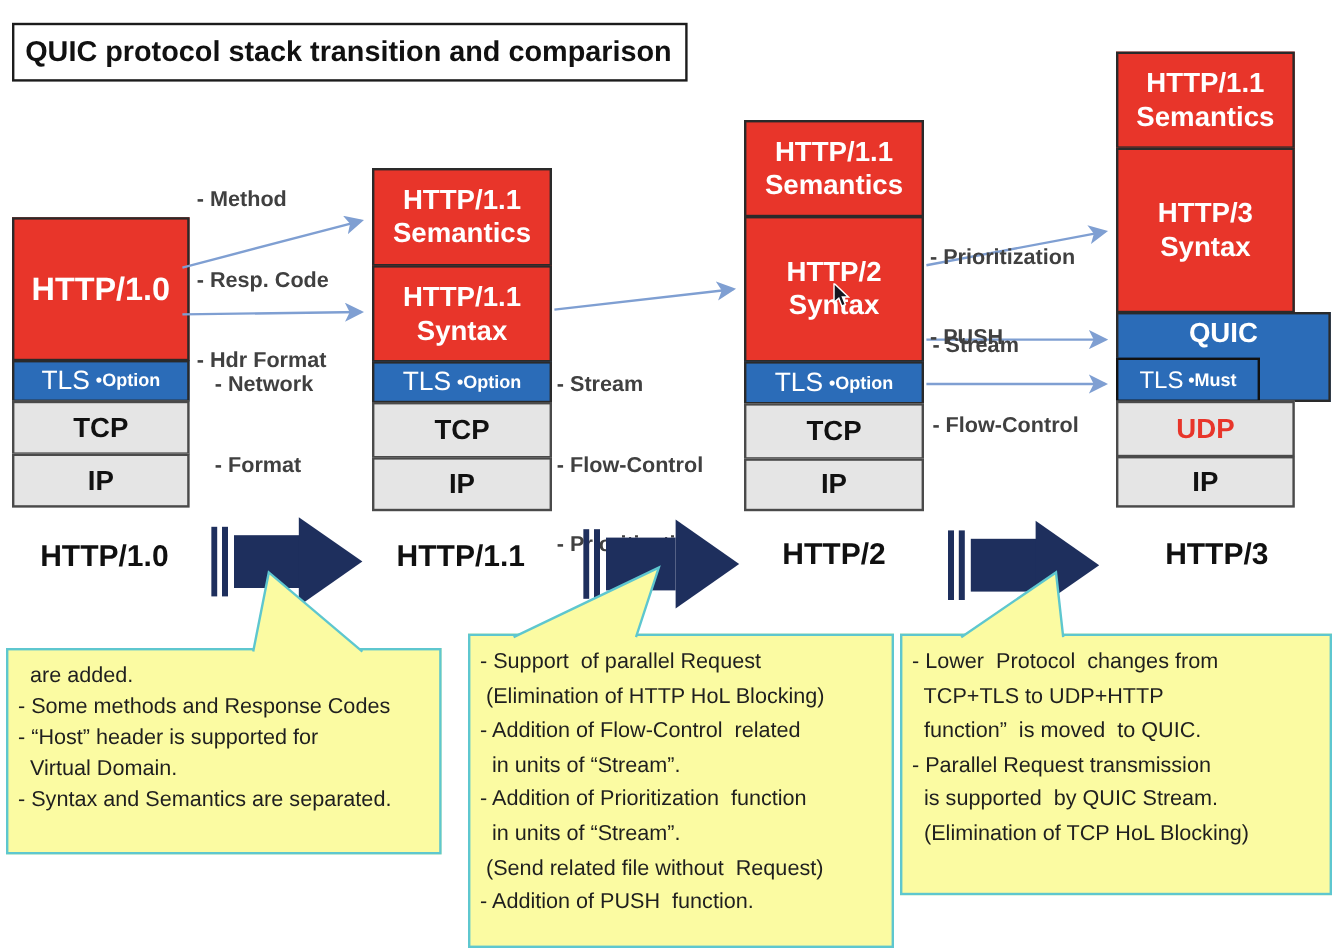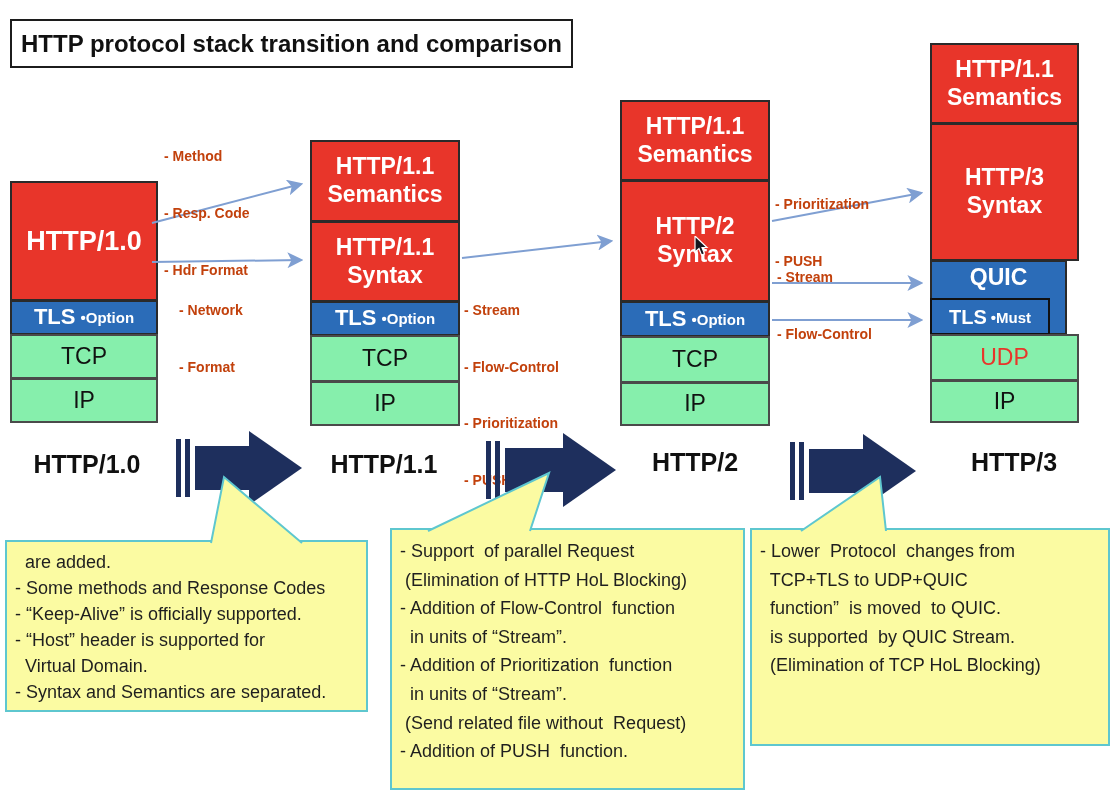--- a/index.html
+++ b/index.html
@@ -8,35 +8,35 @@
   .abs{position:absolute;box-sizing:border-box;}
 
   .title-box{left:10px;top:19px;width:563px;height:49px;border:2px solid #1c1c1c;
              display:flex;align-items:center;padding-left:9px;
              font-size:24px;font-weight:bold;color:#111;letter-spacing:0px;}
 
   .layer{display:flex;align-items:center;justify-content:center;flex-direction:column;
          text-align:center;border:2px solid #2a2a2a;line-height:1.2;}
   .layer.red{background:#e8352a;color:#fff;font-weight:bold;}
   .layer.blue{background:#2b6cb8;color:#fff;font-weight:bold;}
-  .layer.gray{background:#86efac;color:#111;font-weight:normal;border-color:#4a4a4a;}
+  .layer.gray{background:#e5e5e5;color:#111;font-weight:bold;border-color:#4a4a4a;}
   .big-label{font-size:27px;}
   .two-line{font-size:23px;}
   .proto{font-size:23px;}
   .udp-text{color:#e8352a;}
   .tls-row{display:flex;align-items:center;justify-content:center;gap:5px;}
-  .tls-main{font-size:22px;font-weight:bold;}
+  .tls-main{font-size:22px;font-weight:normal;}
   .tls-qual{font-size:15px;font-weight:bold;position:relative;top:1px;}
   .quic-label{font-size:23px;font-weight:bold;margin-top:2px;}
   .tls-nested{position:absolute;left:-2px;bottom:-2px;width:116px;height:33px;
               background:#2b6cb8;border:2px solid #111;display:flex;align-items:center;
               justify-content:center;gap:4px;color:#fff;}
   .tls-nested .tls-main{font-size:20px;}
 
-  .anno{color:#c2410c;font-weight:bold;font-size:14px;white-space:pre;}
+  .anno{color:#404040;font-weight:bold;font-size:18px;white-space:pre;}
   .anno div{height:25px;line-height:25px;}
   .anno.tight div{height:24.5px;line-height:24.5px;}
 
   .tl-label{font-size:25px;font-weight:bold;color:#101010;text-align:center;width:140px;}
 
   .callout{background:#fbfba2;border:2px solid #5ec7cf;color:#1f1f1f;}
   .callout .lines{padding:7px 6px 0 8px;}
   .callout-line{white-space:pre;font-size:18px;}
   .c1 .callout-line{height:26px;line-height:26px;}
   .c2 .callout-line{height:28.6px;line-height:28.6px;}
@@ -44,21 +44,21 @@
 
   svg{display:block;}
   .overlay{pointer-events:none;}
 </style>
 </head>
 <body>
 
 <div class="canvas">
 
   <div class="abs title-box">
-    <span>HTTP protocol stack transition and comparison</span>
+    <span>QUIC protocol stack transition and comparison</span>
   </div>
 
   <div class="abs layer red big-label" style="left:10px;top:181px;width:148px;height:120px;">
     <div>HTTP/1.0</div>
   </div>
   <div class="abs layer blue" style="left:10px;top:300px;width:148px;height:35px;">
     <div class="tls-row">
       <span class="tls-main">TLS</span>
       <span class="tls-qual">•Option</span>
     </div>
@@ -113,21 +113,21 @@
   </div>
 
   <div class="abs layer red two-line" style="left:930px;top:43px;width:149px;height:81px;">
     <div>HTTP/1.1</div>
     <div>Semantics</div>
   </div>
   <div class="abs layer red two-line" style="left:930px;top:123px;width:149px;height:138px;">
     <div>HTTP/3</div>
     <div>Syntax</div>
   </div>
-  <div class="abs layer blue" style="left:930px;top:260px;width:137px;height:75px;justify-content:flex-start;">
+  <div class="abs layer blue" style="left:930px;top:260px;width:179px;height:75px;justify-content:flex-start;">
     <div class="quic-label">QUIC</div>
     <div class="tls-nested">
       <span class="tls-main">TLS</span>
       <span class="tls-qual">•Must</span>
     </div>
   </div>
   <div class="abs layer gray proto" style="left:930px;top:334px;width:149px;height:47px;">
     <div class="udp-text">UDP</div>
   </div>
   <div class="abs layer gray proto" style="left:930px;top:380px;width:149px;height:43px;">
@@ -203,43 +203,43 @@
     <rect x="0" y="10" width="5" height="58" fill="#1e2f5d"></rect>
     <rect x="9" y="10" width="5" height="58" fill="#1e2f5d"></rect>
     <rect x="19" y="17" width="55" height="44" fill="#1e2f5d"></rect>
     <polygon points="73,2 126,39 73,76" fill="#1e2f5d"></polygon>
   </svg>
 
   <div class="abs callout c1" style="left:5px;top:540px;width:363px;height:172px;">
     <div class="lines">
       <div class="callout-line">  are added.</div>
       <div class="callout-line">- Some methods and Response Codes</div>
-      <div class="callout-line">- “Keep-Alive” is officially supported.</div>
       <div class="callout-line">- “Host” header is supported for</div>
       <div class="callout-line">  Virtual Domain.</div>
       <div class="callout-line">- Syntax and Semantics are separated.</div>
     </div>
   </div>
   <div class="abs callout c2" style="left:390px;top:528px;width:355px;height:262px;">
     <div class="lines">
       <div class="callout-line">- Support  of parallel Request</div>
       <div class="callout-line"> (Elimination of HTTP HoL Blocking)</div>
-      <div class="callout-line">- Addition of Flow-Control  function</div>
+      <div class="callout-line">- Addition of Flow-Control  related</div>
       <div class="callout-line">  in units of “Stream”.</div>
       <div class="callout-line">- Addition of Prioritization  function</div>
       <div class="callout-line">  in units of “Stream”.</div>
       <div class="callout-line"> (Send related file without  Request)</div>
       <div class="callout-line">- Addition of PUSH  function.</div>
     </div>
   </div>
   <div class="abs callout c3" style="left:750px;top:528px;width:360px;height:218px;">
     <div class="lines">
       <div class="callout-line">- Lower  Protocol  changes from</div>
-      <div class="callout-line">  TCP+TLS to UDP+QUIC</div>
+      <div class="callout-line">  TCP+TLS to UDP+HTTP</div>
       <div class="callout-line">  function”  is moved  to QUIC.</div>
+      <div class="callout-line">- Parallel Request transmission</div>
       <div class="callout-line">  is supported  by QUIC Stream.</div>
       <div class="callout-line">  (Elimination of TCP HoL Blocking)</div>
     </div>
   </div>
 
   <svg class="abs overlay" style="left:0;top:0;" width="1115" height="793" viewBox="0 0 1115 793">
     <path d="M211,543 L224,477 L302,543" fill="#fbfba2" stroke="#5ec7cf" stroke-width="2"></path>
     <path d="M428,531 L549,473 L530,531" fill="#fbfba2" stroke="#5ec7cf" stroke-width="2"></path>
     <path d="M801,531 L880,477 L886,531" fill="#fbfba2" stroke="#5ec7cf" stroke-width="2"></path>
   </svg>

